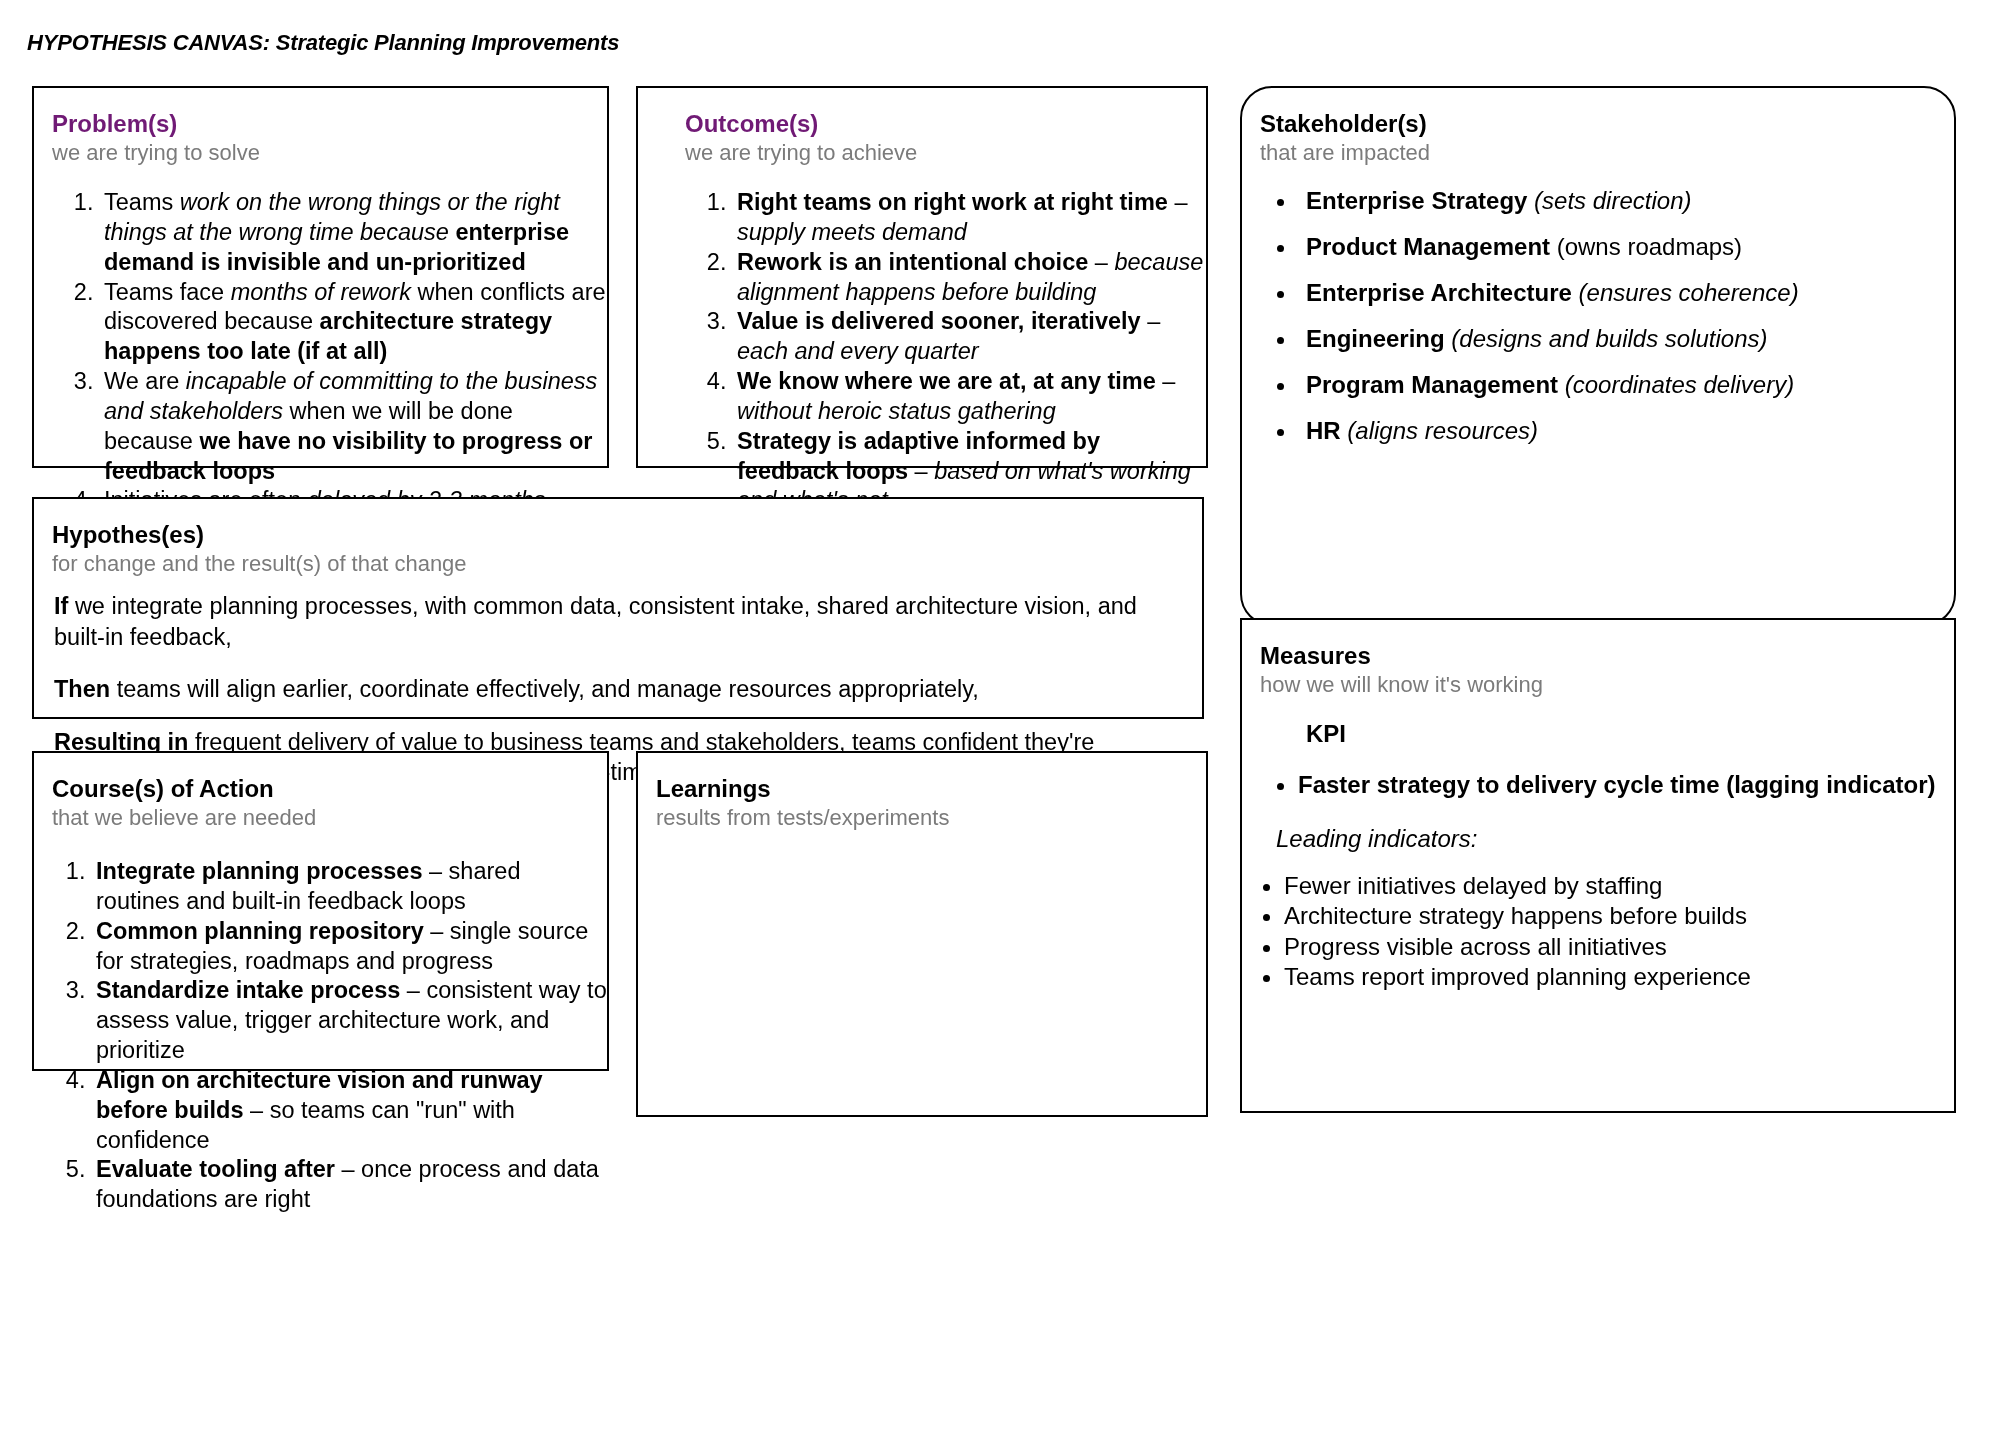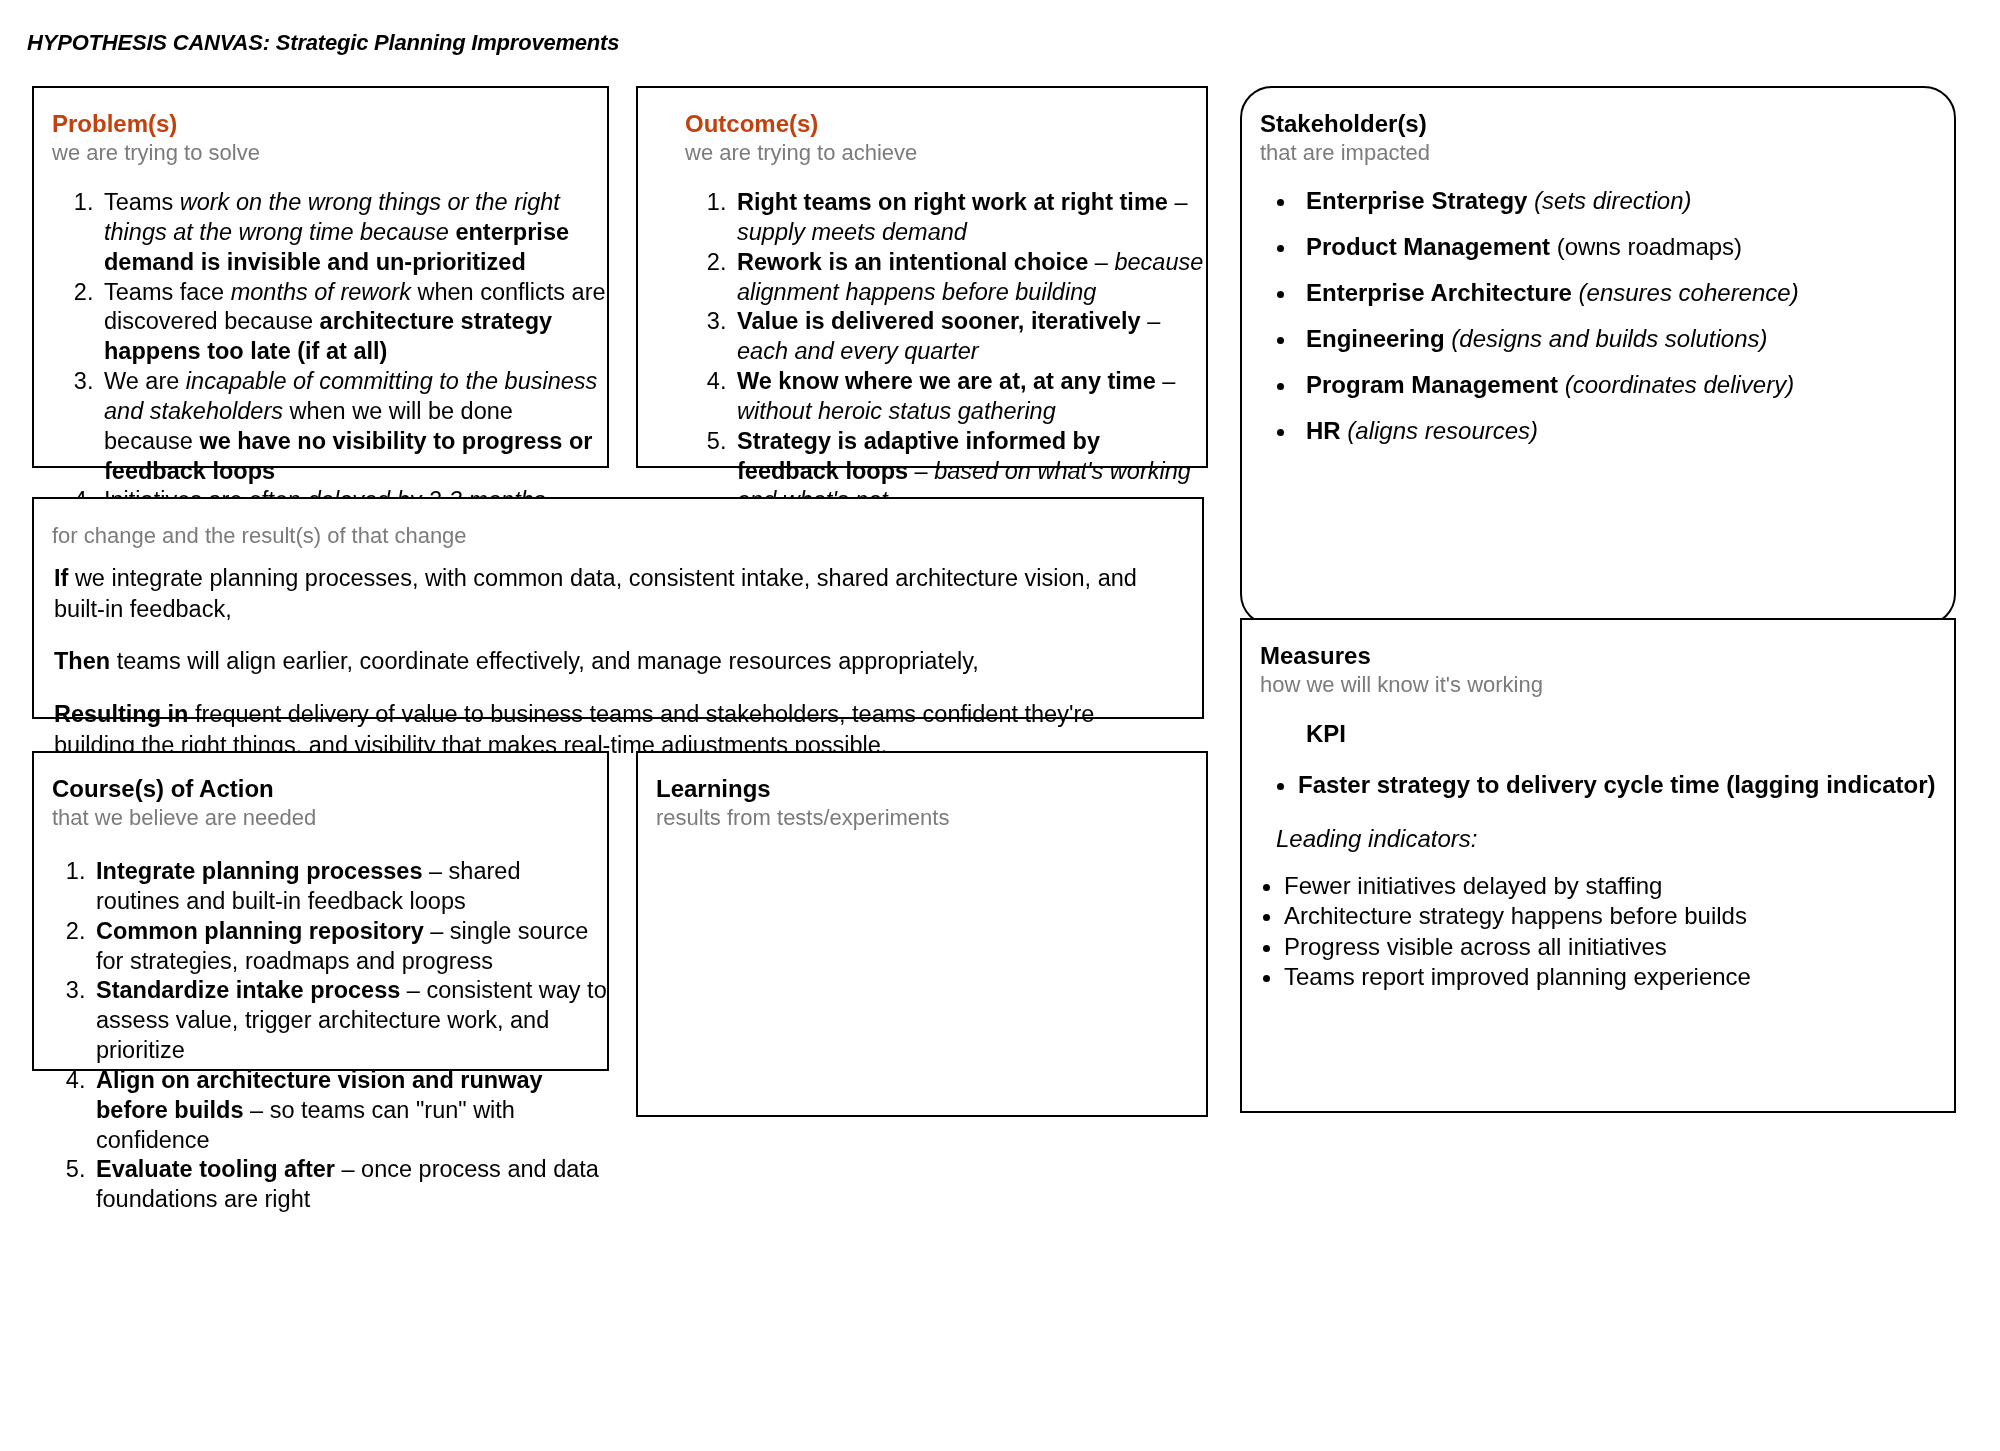--- a/index.html
+++ b/index.html
@@ -45,21 +45,21 @@
   }
 
   .box-head {
     padding: 22px 0 0 18px;
   }
   .box-title {
     font-size: 24px;
     font-weight: bold;
     line-height: 1.15;
   }
-  .box-title.teal { color: #c2410c; }
+  .box-title.teal { color: #701a75; }
   .box-title.black { color: #000000; }
   .box-sub {
     font-size: 22px;
     color: #7b7b7b;
     line-height: 1.2;
     margin-top: 2px;
   }
 
   
   ol.num-list {
@@ -182,20 +182,21 @@
         <li><span style="font-weight: bold;">Product Management</span><span style=""> (owns roadmaps)</span></li>
         <li><span style="font-weight: bold;">Enterprise Architecture</span><span style="font-style: italic;"> (ensures coherence)</span></li>
         <li><span style="font-weight: bold;">Engineering</span><span style="font-style: italic;"> (designs and builds solutions)</span></li>
         <li><span style="font-weight: bold;">Program Management</span><span style="font-style: italic;"> (coordinates delivery)</span></li>
         <li><span style="font-weight: bold;">HR</span><span style="font-style: italic;"> (aligns resources)</span></li>
       </ul>
   </div>
 
   <div class="box" id="hypotheses-box">
     <div class="box-head">
+      <div class="box-title black">Hypothes(es)</div>
       <div class="box-sub">for change and the result(s) of that change</div>
     </div>
     <div class="hyp-body" id="hypotheses-body">
         <div class="hyp-line"><span style="font-weight: bold;">If</span><span> we integrate planning processes, with common data, consistent intake, shared architecture vision, and built-in feedback,</span></div>
         <div class="hyp-line"><span style="font-weight: bold;">Then</span><span> teams will align earlier, coordinate effectively, and manage resources appropriately,</span></div>
         <div class="hyp-line"><span style="font-weight: bold;">Resulting in</span><span> frequent delivery of value to business teams and stakeholders, teams confident they're building the right things, and visibility that makes real-time adjustments possible.</span></div>
       </div>
   </div>
 
   <div class="box" id="actions-box">

